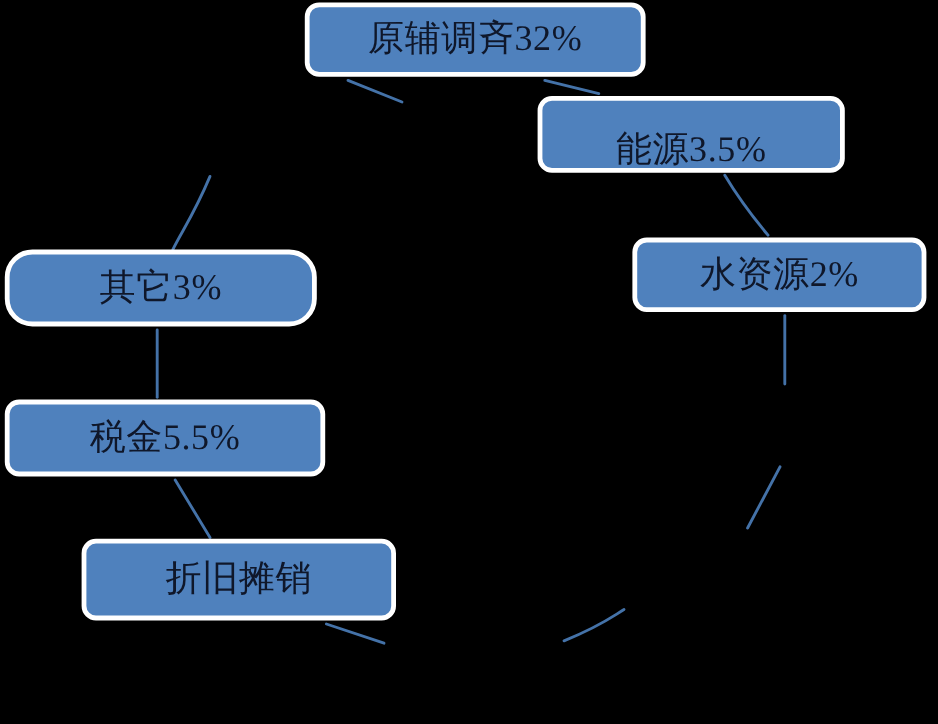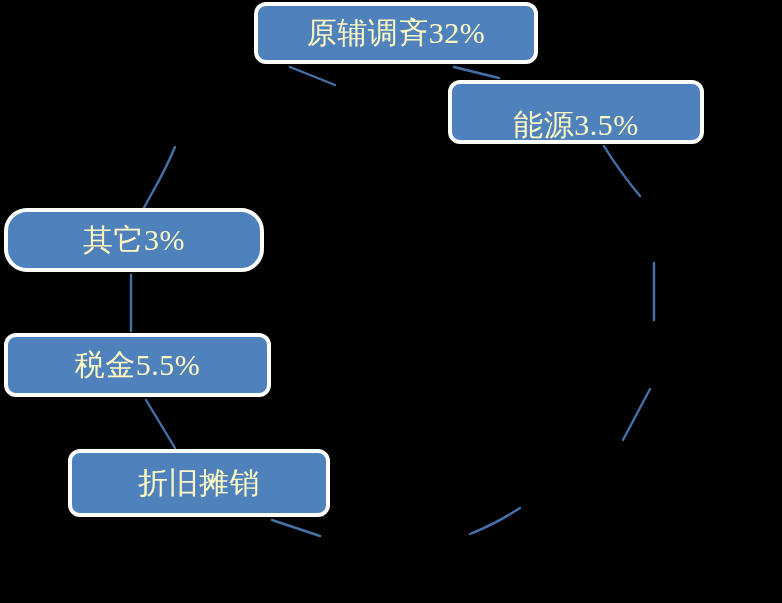--- a/index.html
+++ b/index.html
@@ -28,21 +28,21 @@
   }
   .node {
     position: absolute;
     box-sizing: border-box;
     background: #4F81BD;
     border: 4px solid #FFFFFF;
     border-radius: 12px;
     display: flex;
     align-items: center;
     justify-content: center;
-    color: #fef9c3;
+    color: #0f172a;
     font-size: 30px;
     line-height: 1;
     letter-spacing: 0.5px;
     white-space: nowrap;
     text-align: center;
     z-index: 2;
   }
   .node-label {
     display: block;
     padding: 0 4px;
@@ -74,20 +74,23 @@
 
 
   <div class="node" style="left:448px; top:80px; width:256px; height:64px;align-items:flex-end;">
     <span class="node-label">能源3.5%</span>
   </div>
 
   <div class="node" style="left:4px; top:208px; width:260px; height:64px;border-radius:23px;">
     <span class="node-label">其它3%</span>
   </div>
 
+  <div class="node" style="left:527px; top:198px; width:245px; height:62px;">
+    <span class="node-label">水资源2%</span>
+  </div>
 
   <div class="node" style="left:4px; top:333px; width:267px; height:64px;">
     <span class="node-label">税金5.5%</span>
   </div>
 
 
   <div class="node" style="left:68px; top:449px; width:262px; height:68px;">
     <span class="node-label">折旧摊销</span>
   </div>
 

